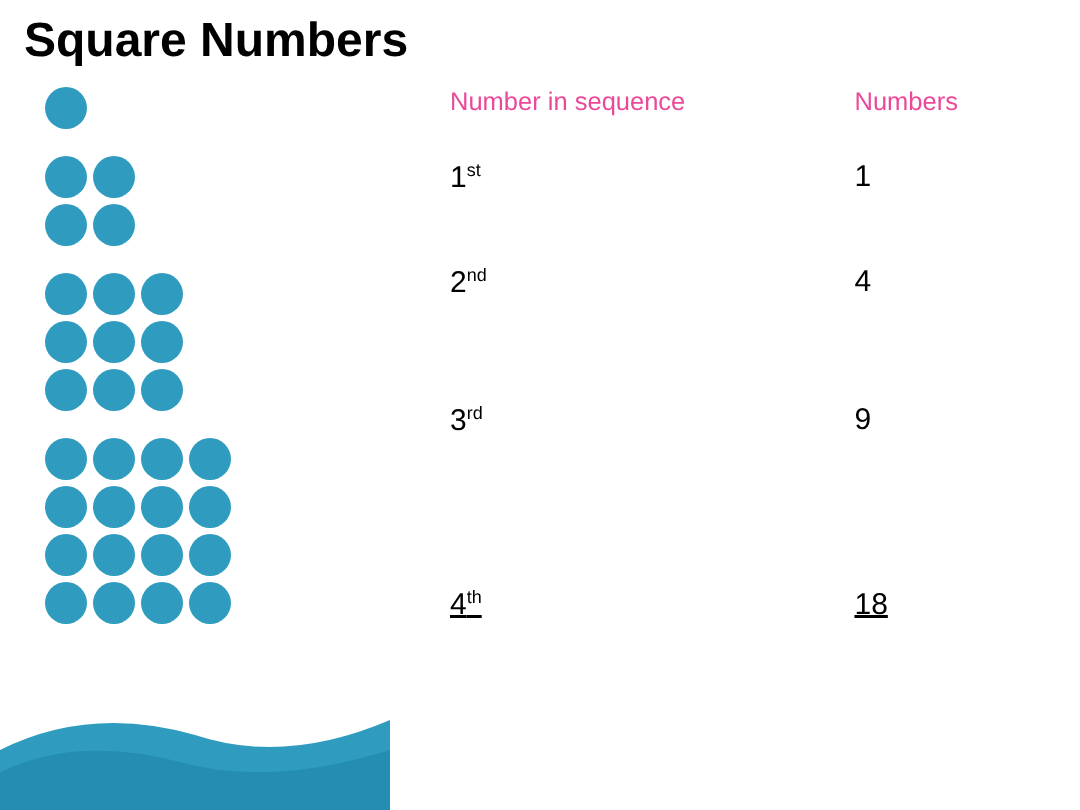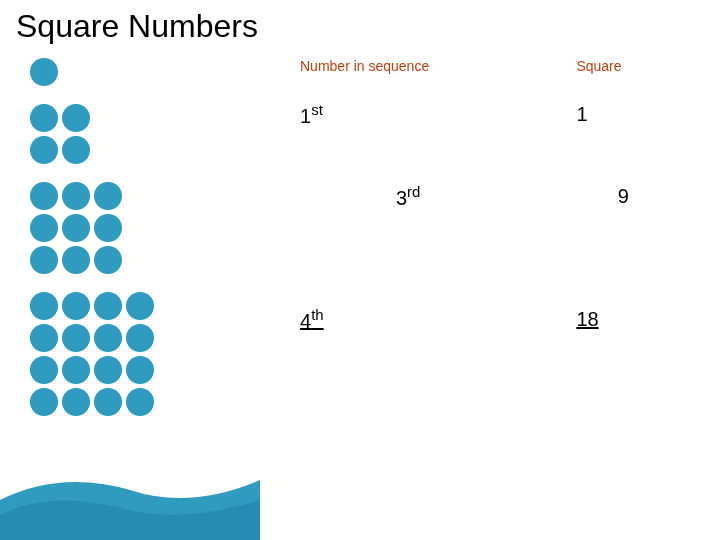--- a/index.html
+++ b/index.html
@@ -8,21 +8,21 @@
       width: 720px;
       height: 540px;
       background: #ffffff;
       font-family: Arial, sans-serif;
       overflow: hidden;
       position: relative;
     }
 
     h1 {
       font-size: 32px;
-      font-weight: normal;
+      font-weight: bold;
       padding: 8px 16px;
       color: #000;
     }
 
     .main-content {
       display: flex;
       padding: 0 20px;
       margin-top: 5px;
     }
 
@@ -55,42 +55,42 @@
       flex: 1;
       padding-left: 30px;
     }
 
     table {
       border-collapse: collapse;
       width: 100%;
     }
 
     thead th {
-      font-size: 14px;
+      font-size: 17px;
       font-weight: normal;
-      color: #c2410c;
+      color: #ec4899;
       padding: 0 30px 10px 30px;
       text-align: left;
     }
 
     tbody td {
       font-size: 20px;
       color: #000;
       padding: 0 30px;
       vertical-align: middle;
       text-align: left;
     }
 
     .row-1st td { height: 60px; }
     .row-2nd td { height: 80px; }
-    .row-3rd td { height: 105px; text-align: center; }
+    .row-3rd td { height: 105px; }
     .row-4th td { height: 140px; text-decoration: underline; }
 
     sup {
-      font-size: 15px;
+      font-size: 12px;
     }
 
     
     .bottom-decoration {
       position: absolute;
       bottom: 0;
       left: 0;
       width: 260px;
       height: 70px;
     }
@@ -149,27 +149,31 @@
       <div class="dot"></div>
       <div class="dot"></div>
     </div>
   </div>
 
   <div class="table-area">
     <table>
       <thead>
         <tr>
           <th>Number in sequence</th>
-          <th>Square</th>
+          <th>Numbers</th>
         </tr>
       </thead>
       <tbody>
         <tr class="row-1st">
           <td>1<sup>st</sup></td>
           <td>1</td>
+        </tr>
+        <tr class="row-2nd">
+          <td>2<sup>nd</sup></td>
+          <td>4</td>
         </tr>
         <tr class="row-3rd">
           <td>3<sup>rd</sup></td>
           <td>9</td>
         </tr>
         <tr class="row-4th">
           <td>4<sup>th</sup></td>
           <td>18</td>
         </tr>
       </tbody>

